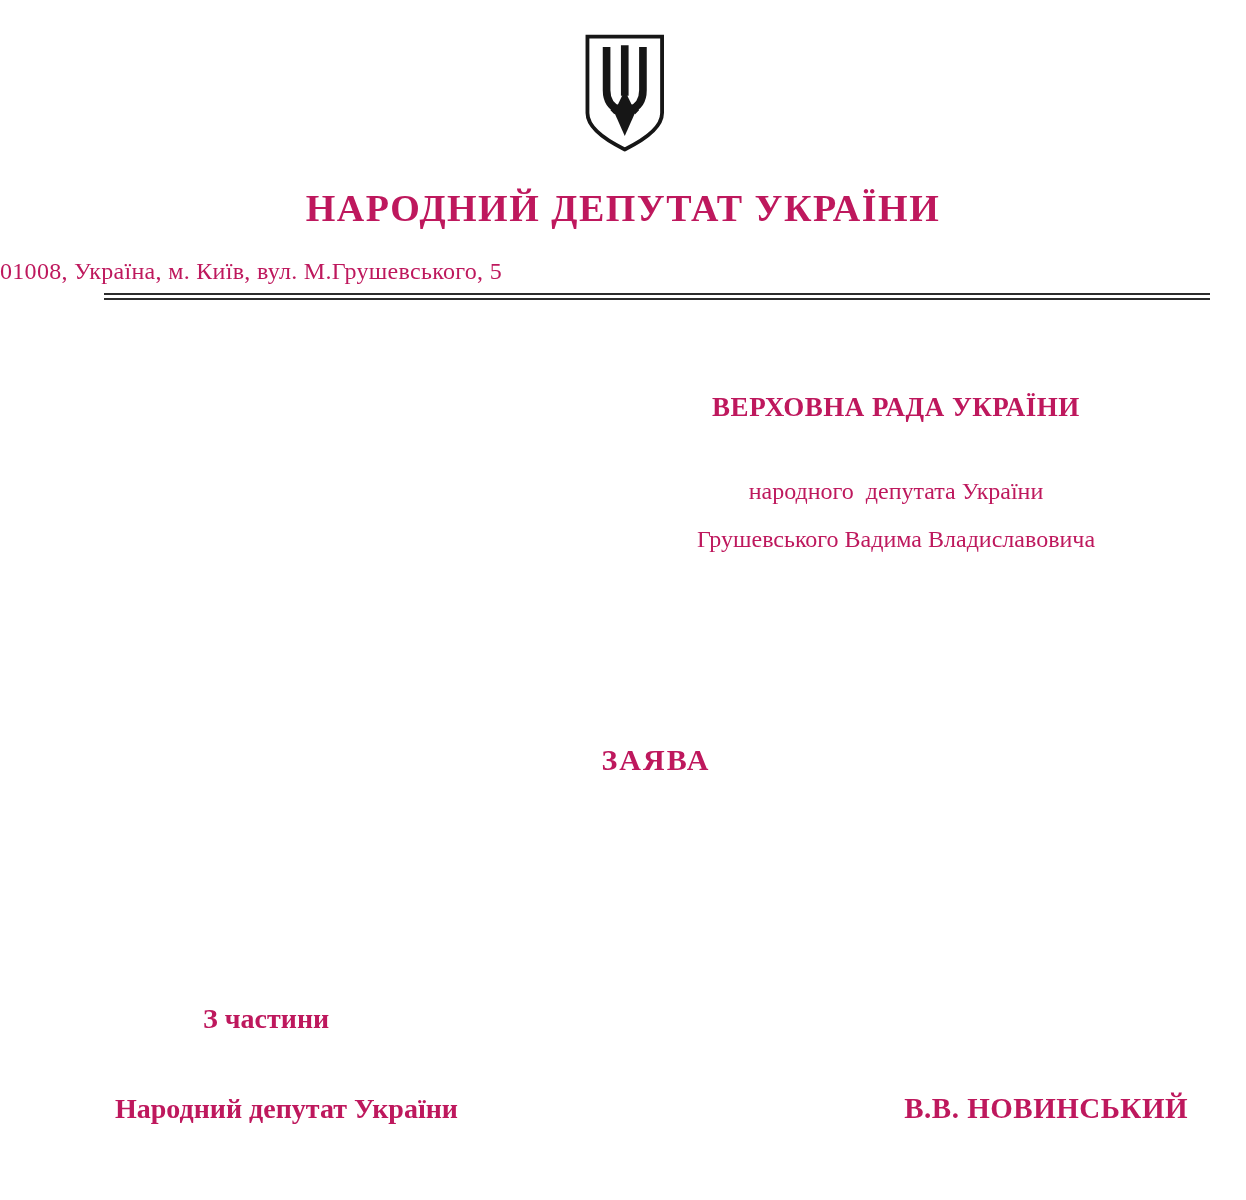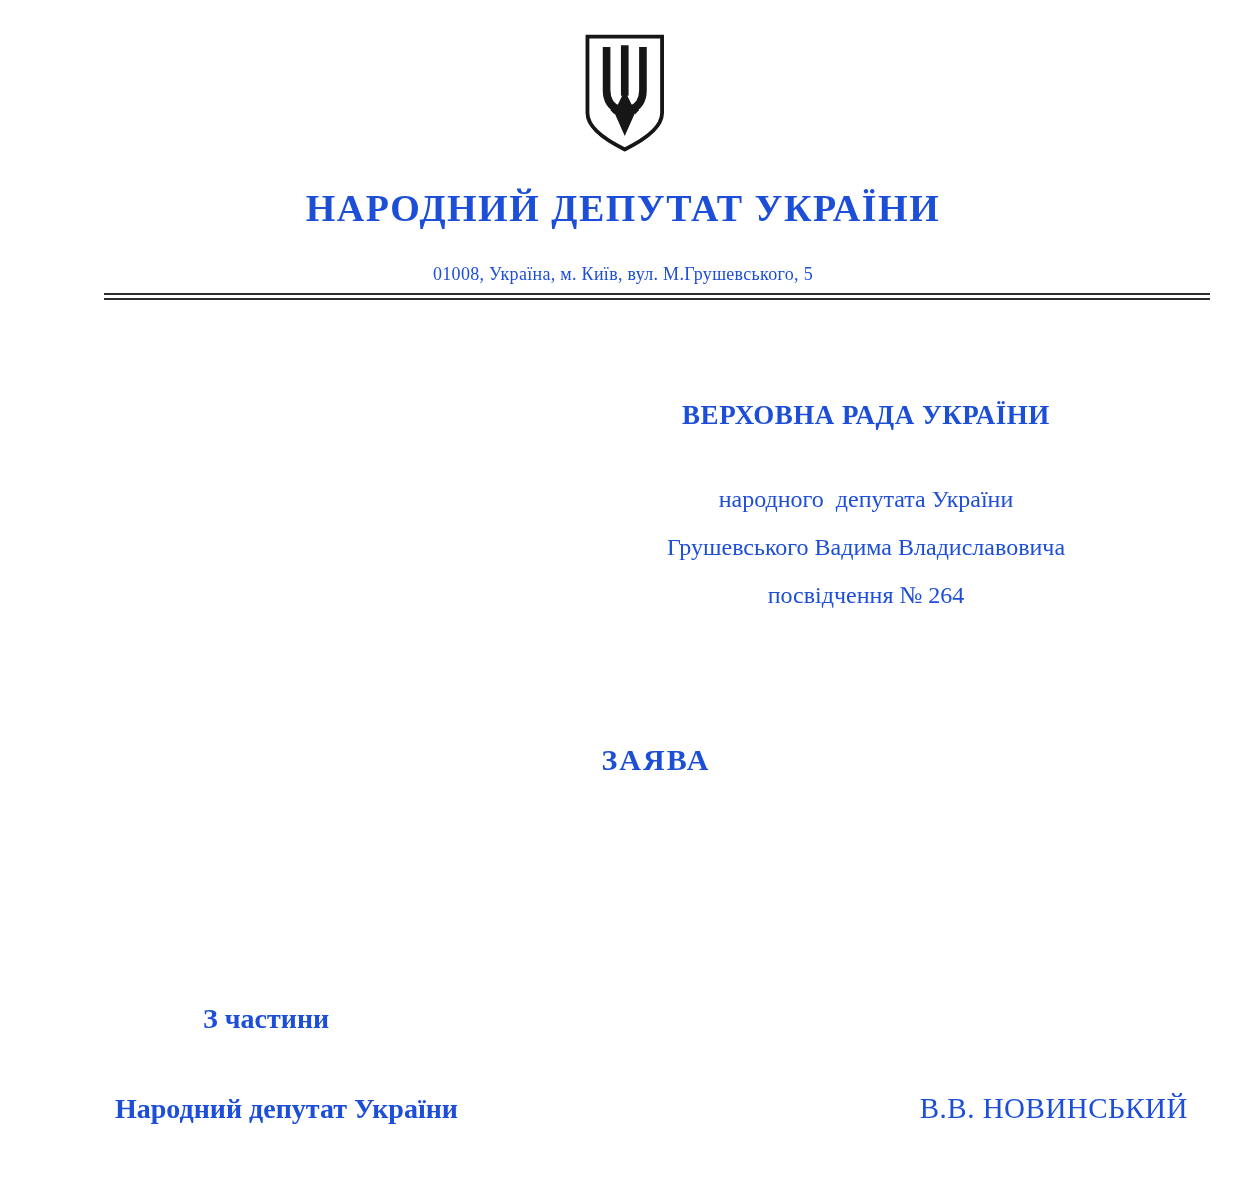--- a/index.html
+++ b/index.html
@@ -6,21 +6,21 @@
   html, body {
     margin: 0;
     padding: 0;
     background: #ffffff;
   }
   .page {
     position: relative;
     width: 1246px;
     height: 1200px;
     background: #ffffff;
-    color: #1d4ed8;
+    color: #be185d;
     font-family: "Liberation Serif", "DejaVu Serif", serif;
     overflow: hidden;
   }
 
   
   .emblem {
     position: absolute;
     top: 32px;
     left: 50%;
     transform: translateX(-48%);
@@ -33,46 +33,45 @@
     left: 0;
     width: 100%;
     text-align: center;
     font-size: 38px;
     font-weight: bold;
     letter-spacing: 1.5px;
     white-space: nowrap;
   }
   .letterhead-address {
     position: absolute;
-    top: 264px;
+    top: 258px;
     left: 0;
     width: 100%;
-    text-align: center;
-    font-size: 18px;
+    text-align: left;
+    font-size: 24px;
     letter-spacing: 0.3px;
     white-space: nowrap;
   }
   .letterhead-rule {
     position: absolute;
     top: 293px;
     left: 104px;
     width: 1106px;
     height: 3px;
     border-top: 2px solid #2c2c2c;
     border-bottom: 2px solid #2c2c2c;
   }
 
   
   .recipient {
     position: absolute;
     top: 392px;
-    left: 606px;
+    left: 636px;
     width: 520px;
     text-align: center;
-    margin-top: 8px;
   }
   .recipient-institution {
     font-size: 27px;
     font-weight: bold;
     letter-spacing: 0.5px;
     white-space: nowrap;
   }
   .recipient-lines {
     margin-top: 44px;
     font-size: 24px;
@@ -122,21 +121,21 @@
     justify-content: space-between;
     align-items: baseline;
   }
   .signer-title {
     font-size: 28px;
     font-weight: bold;
     white-space: nowrap;
   }
   .signer-name {
     font-size: 29px;
-    font-weight: normal;
+    font-weight: bold;
     letter-spacing: 0.5px;
     white-space: nowrap;
   }
 </style>
 </head>
 <body>
 
 <div class="page">
 
   <svg class="emblem" viewBox="0 0 92 126" aria-hidden="true">
@@ -152,21 +151,20 @@
 
   <div class="letterhead-address">01008, Україна, м. Київ, вул. М.Грушевського, 5</div>
 
   <div class="letterhead-rule"></div>
 
   <div class="recipient">
     <div class="recipient-institution">ВЕРХОВНА РАДА УКРАЇНИ</div>
     <div class="recipient-lines">
       <div class="pre">народного  депутата України</div>
       <div>Грушевського Вадима Владиславовича</div>
-      <div>посвідчення № 264</div>
     </div>
   </div>
 
   <div class="statement-heading">ЗАЯВА</div>
 
 
   <div class="closing-salutation">З частини</div>
 
   <div class="signature-row">
     <span class="signer-title">Народний депутат України</span>

